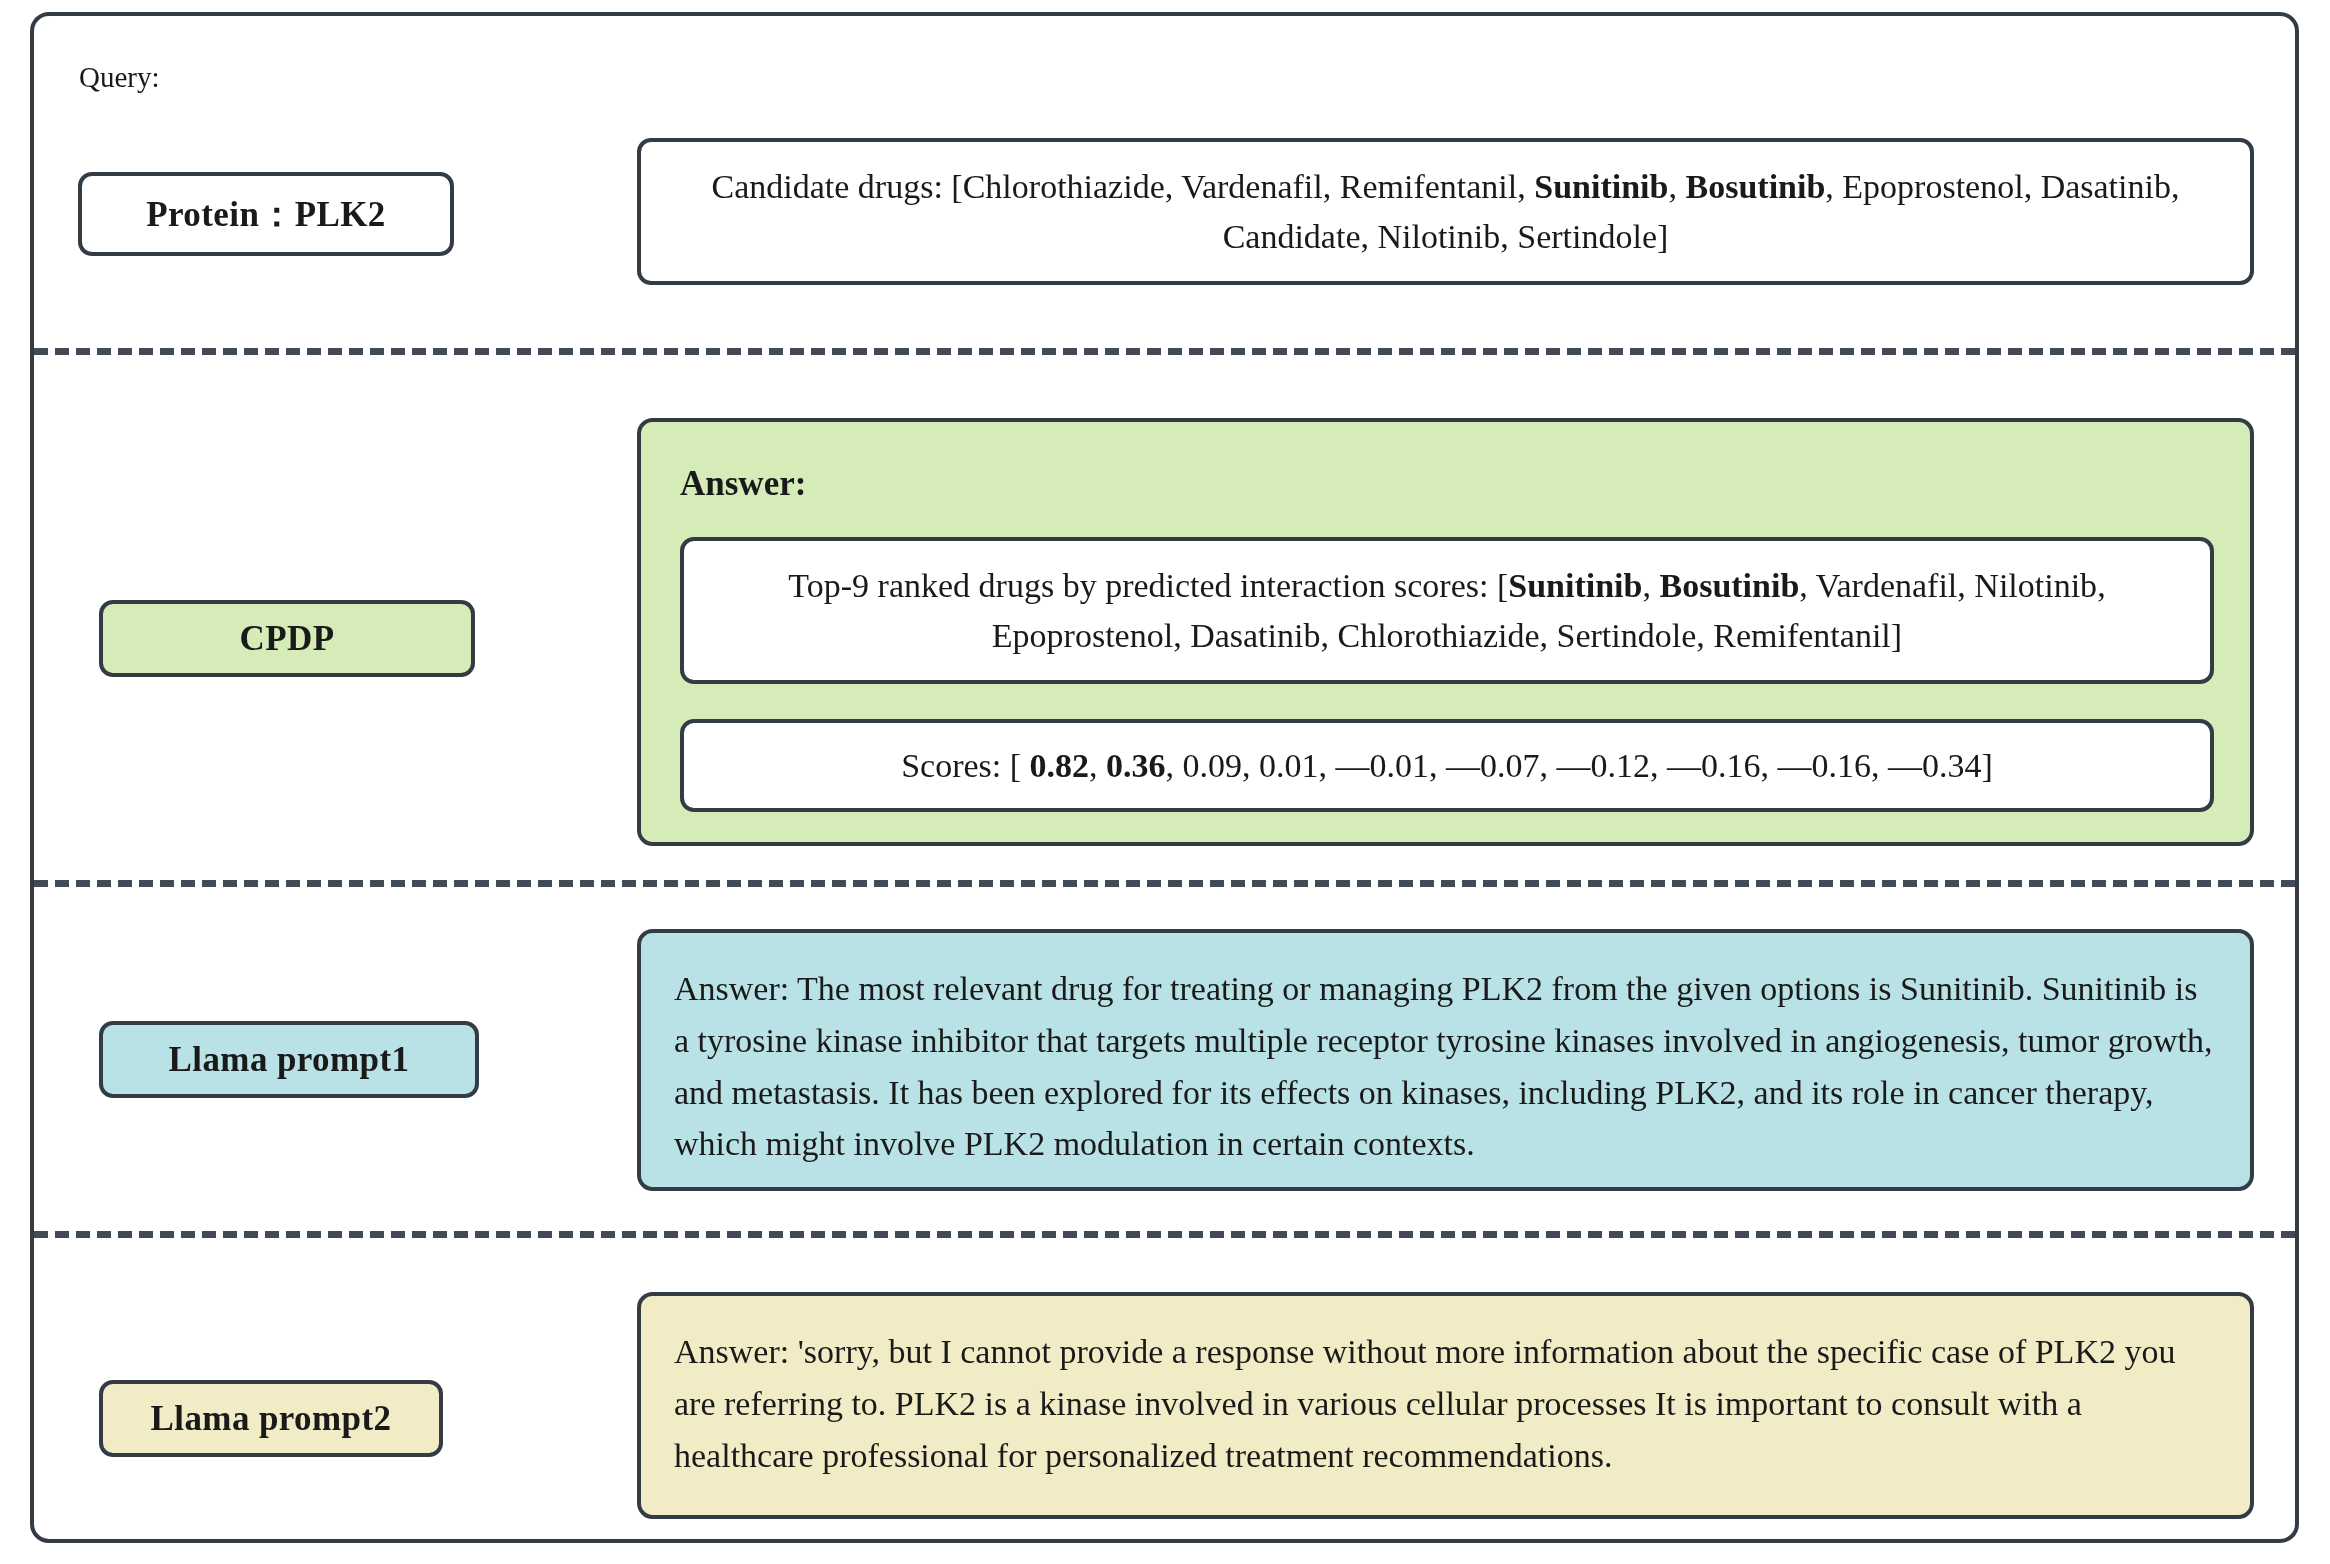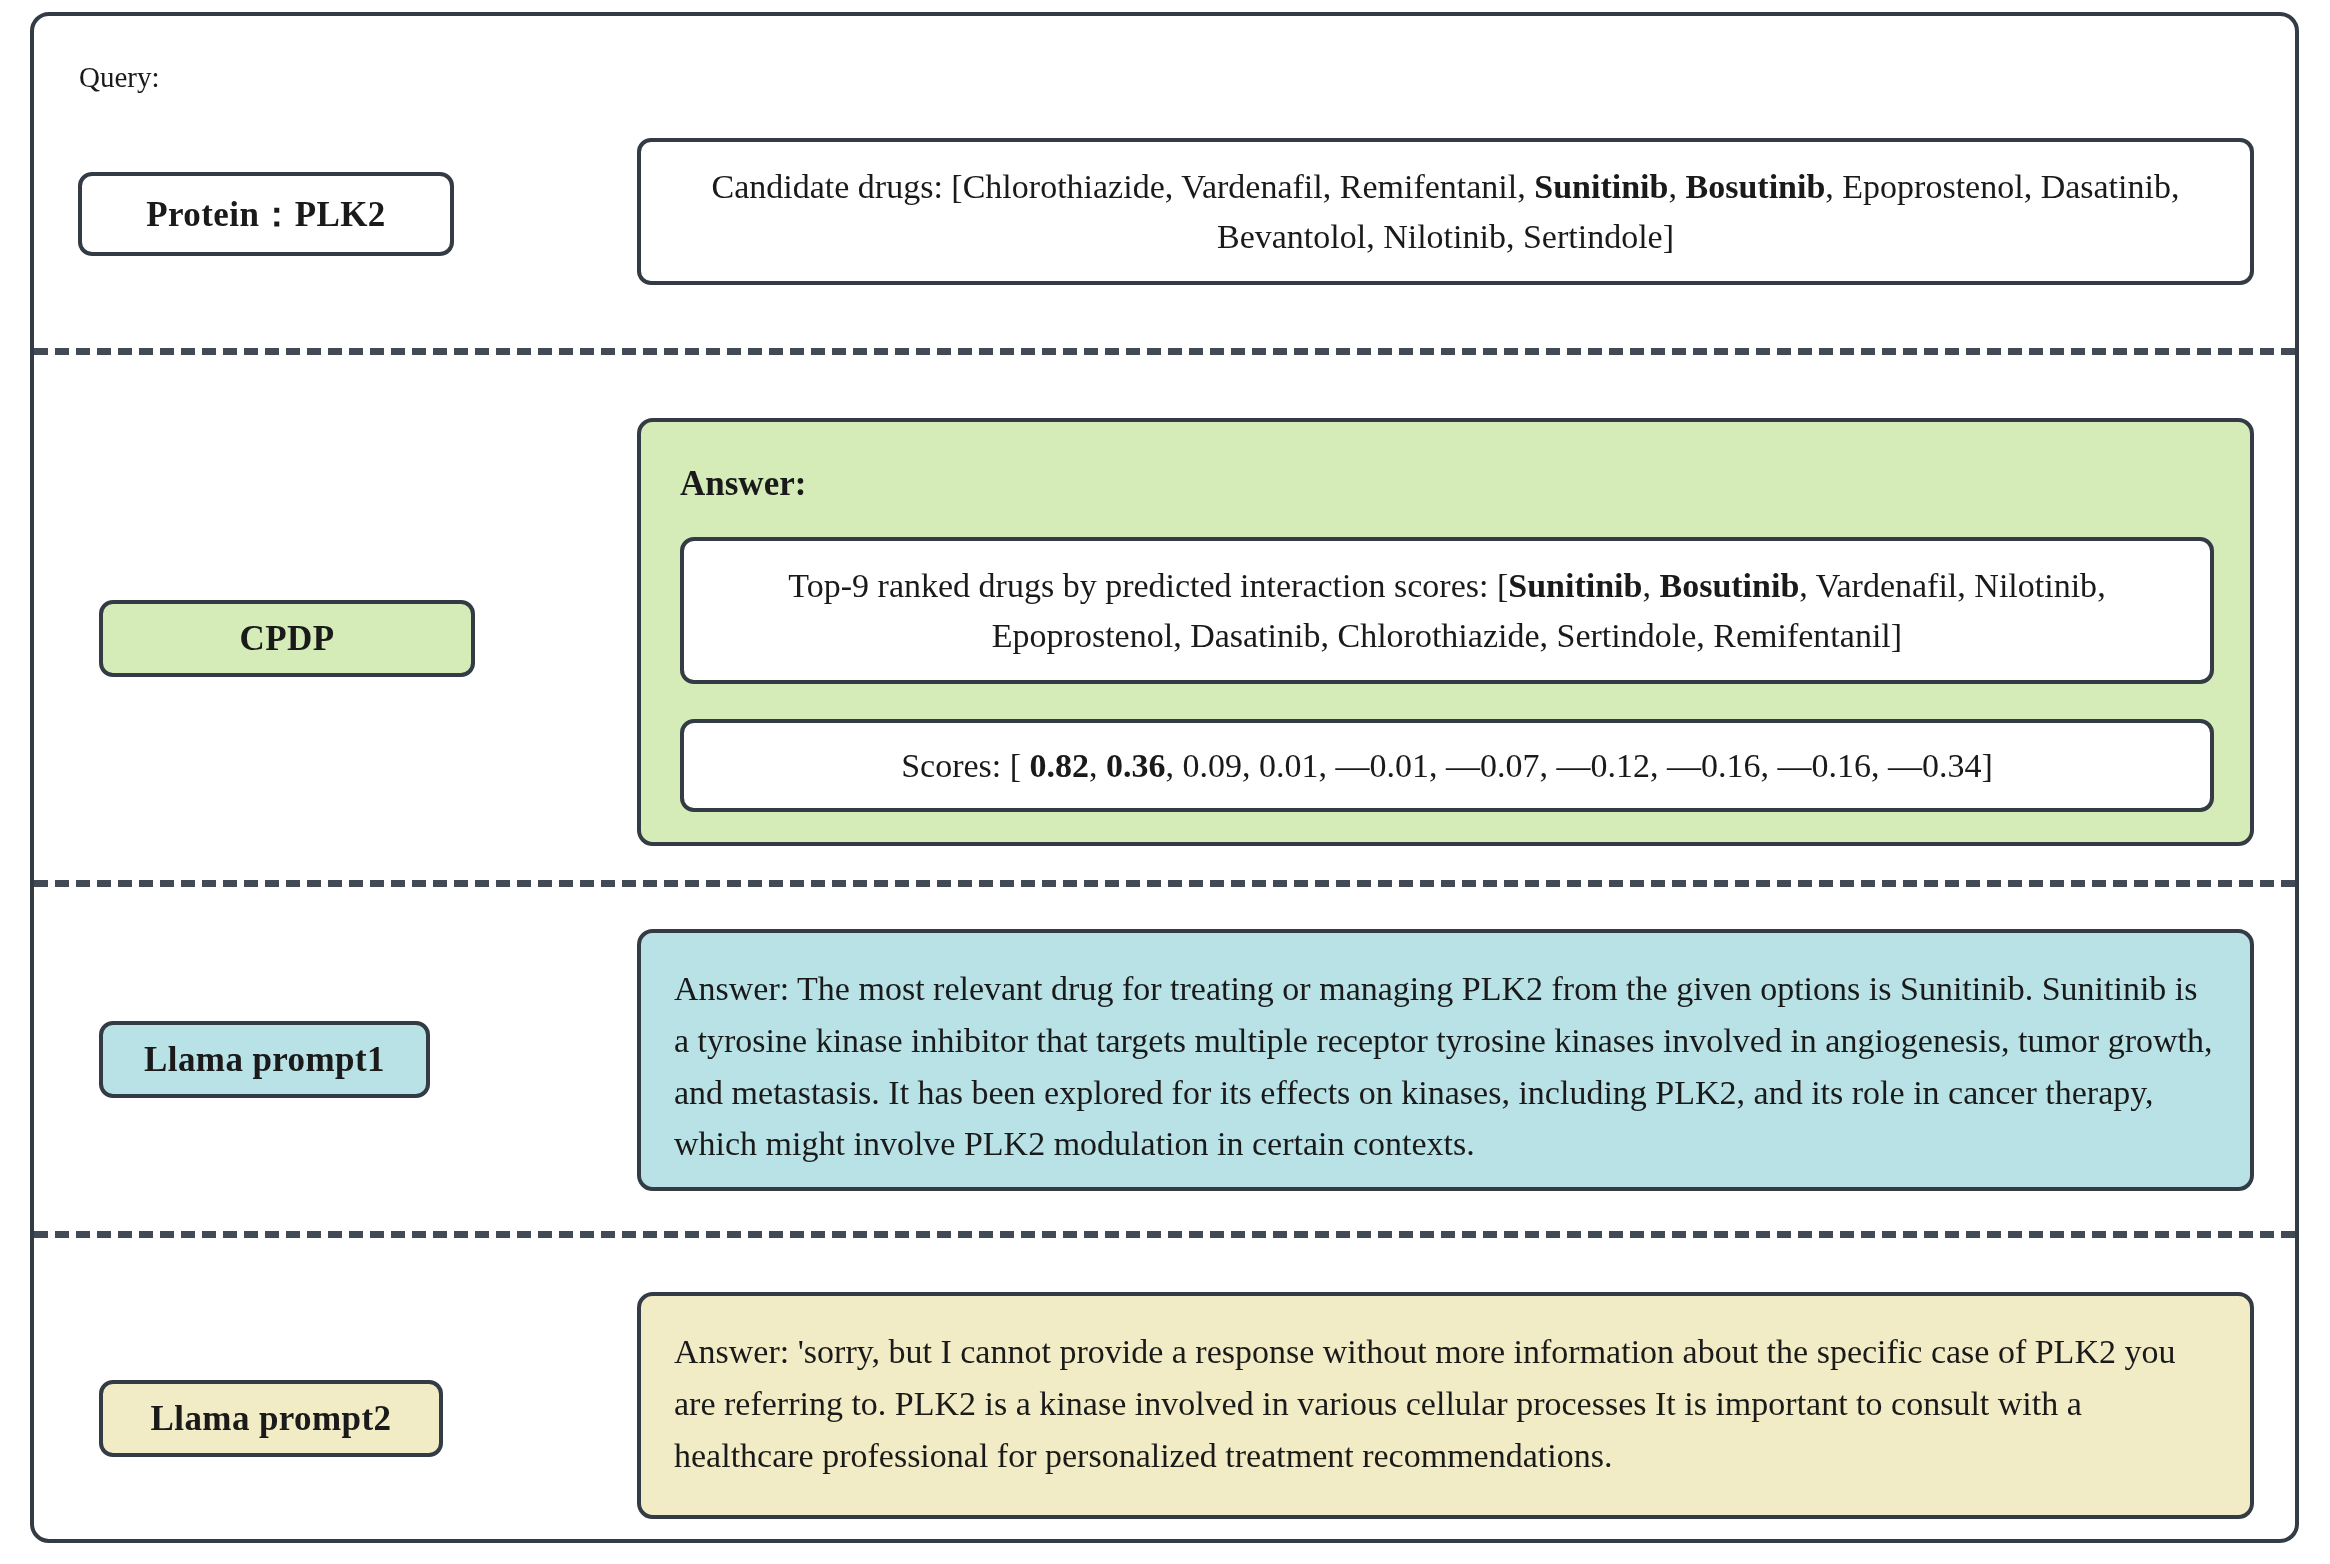--- a/index.html
+++ b/index.html
@@ -142,21 +142,21 @@
   }
   .cpdp-inner-1 .inner, .cpdp-inner-2 .inner {
     font-size: 34px;
     line-height: 1.45;
   }
 
   
   .llama1-tag {
     left: 65px;
     top: 1005px;
-    width: 331px;
+    width: 380px;
     height: 77px;
     background: #b9e2e6;
   }
   .llama1-panel {
     position: absolute;
     left: 603px;
     top: 913px;
     width: 1617px;
     height: 262px;
     background: #b9e2e6;
@@ -206,21 +206,21 @@
 
   <div class="query-label">Query:</div>
 
   <div class="box tag protein-box">
     <span>Protein：PLK2</span>
   </div>
 
   <div class="box candidates-box">
     <div class="inner">
       <span class="b">Candidate drugs:</span>
-      <span id="cand-list"> [<span>Chlorothiazide</span>, <span>Vardenafil</span>, <span>Remifentanil</span>, <span style="font-weight: bold;">Sunitinib</span>, <span style="font-weight: bold;">Bosutinib</span>, <span>Epoprostenol</span>, <span>Dasatinib</span>, <span>Bevantolol</span>, <span>Nilotinib</span>, <span>Sertindole</span>]</span>
+      <span id="cand-list"> [<span>Chlorothiazide</span>, <span>Vardenafil</span>, <span>Remifentanil</span>, <span style="font-weight: bold;">Sunitinib</span>, <span style="font-weight: bold;">Bosutinib</span>, <span>Epoprostenol</span>, <span>Dasatinib</span>, <span>Candidate</span>, <span>Nilotinib</span>, <span>Sertindole</span>]</span>
     </div>
   </div>
 
   <div class="dashed" style="top:332px;"></div>
 
   <div class="box tag cpdp-tag">
     <span>CPDP</span>
   </div>
 
   <div class="cpdp-panel">

